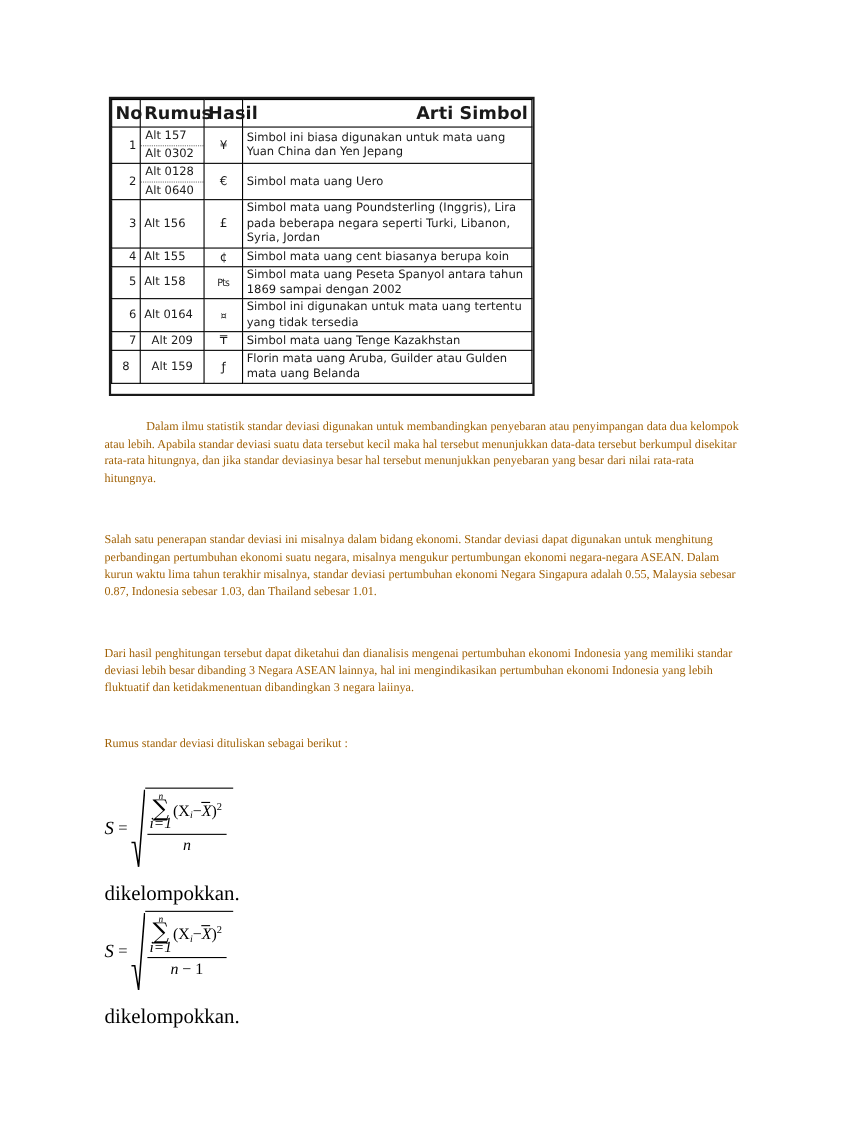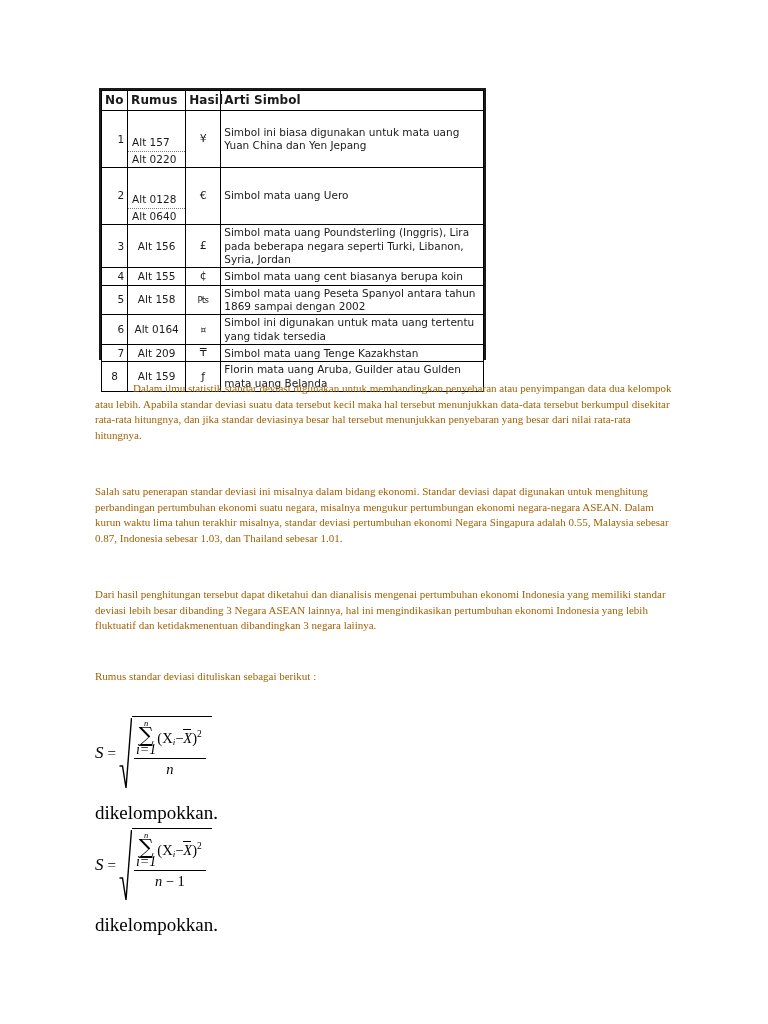--- a/index.html
+++ b/index.html
@@ -42,54 +42,53 @@
   }
   table.symbol-table td,
   table.symbol-table th {
     border: 1px solid #000;
     padding: 1px 3px;
     vertical-align: middle;
     color: #1a1a1a;
   }
   table.symbol-table th {
     font-weight: bold;
-    text-align: left;
-    font-size: 12px;
+    text-align: right;
+    font-size: 16px;
     padding: 2px 3px;
     letter-spacing: 0.1px;
   }
   .col-no    { width: 26px; }
   .col-rumus { width: 58px; }
   .col-hasil { width: 35px; }
   .col-arti  { width: 262px; }
 
   .cell-no {
     text-align: right;
     padding-right: 4px;
     font-size: 10.5px;
   }
   .cell-no-center { text-align: center; }
-  .cell-rumus { text-align: center; padding-left: 4px; }
+  .cell-rumus { text-align: left; padding-left: 4px; }
   .cell-rumus-center { text-align: center; }
   .cell-hasil {
     text-align: center;
     font-size: 11px;
   }
   .cell-hasil .sym-small { font-size: 9px; }
   .cell-arti { text-align: left; padding-left: 5px; }
 
   
   .rumus-split { padding: 0 !important; }
   .rumus-split .half {
     padding: 1px 4px;
     text-align: left;
   }
   .rumus-split .half.top {
     border-bottom: 1px dotted #7a7a7a;
-    margin-top: 24px;
   }
 
   
   .row-dotted td {
     border-top: 1px dotted #555;
     border-bottom: 1px dotted #555;
   }
   .row-dotted td.keep-left  { border-left: 1px solid #000; }
   .row-dotted td.keep-right { border-right: 1px solid #000; }
 
@@ -273,21 +272,21 @@
           <th>Hasil</th>
           <th>Arti Simbol</th>
         </tr>
       </thead>
       <tbody>
 
         <tr>
           <td class="cell-no">1</td>
           <td class="rumus-split">
             <div class="half top">Alt 157</div>
-            <div class="half">Alt 0220</div>
+            <div class="half">Alt 0302</div>
           </td>
           <td class="cell-hasil">¥</td>
           <td class="cell-arti">Simbol ini biasa digunakan untuk mata uang Yuan China dan Yen Jepang</td>
         </tr>
 
         <tr>
           <td class="cell-no">2</td>
           <td class="rumus-split">
             <div class="half top">Alt 0128</div>
             <div class="half">Alt 0640</div>

